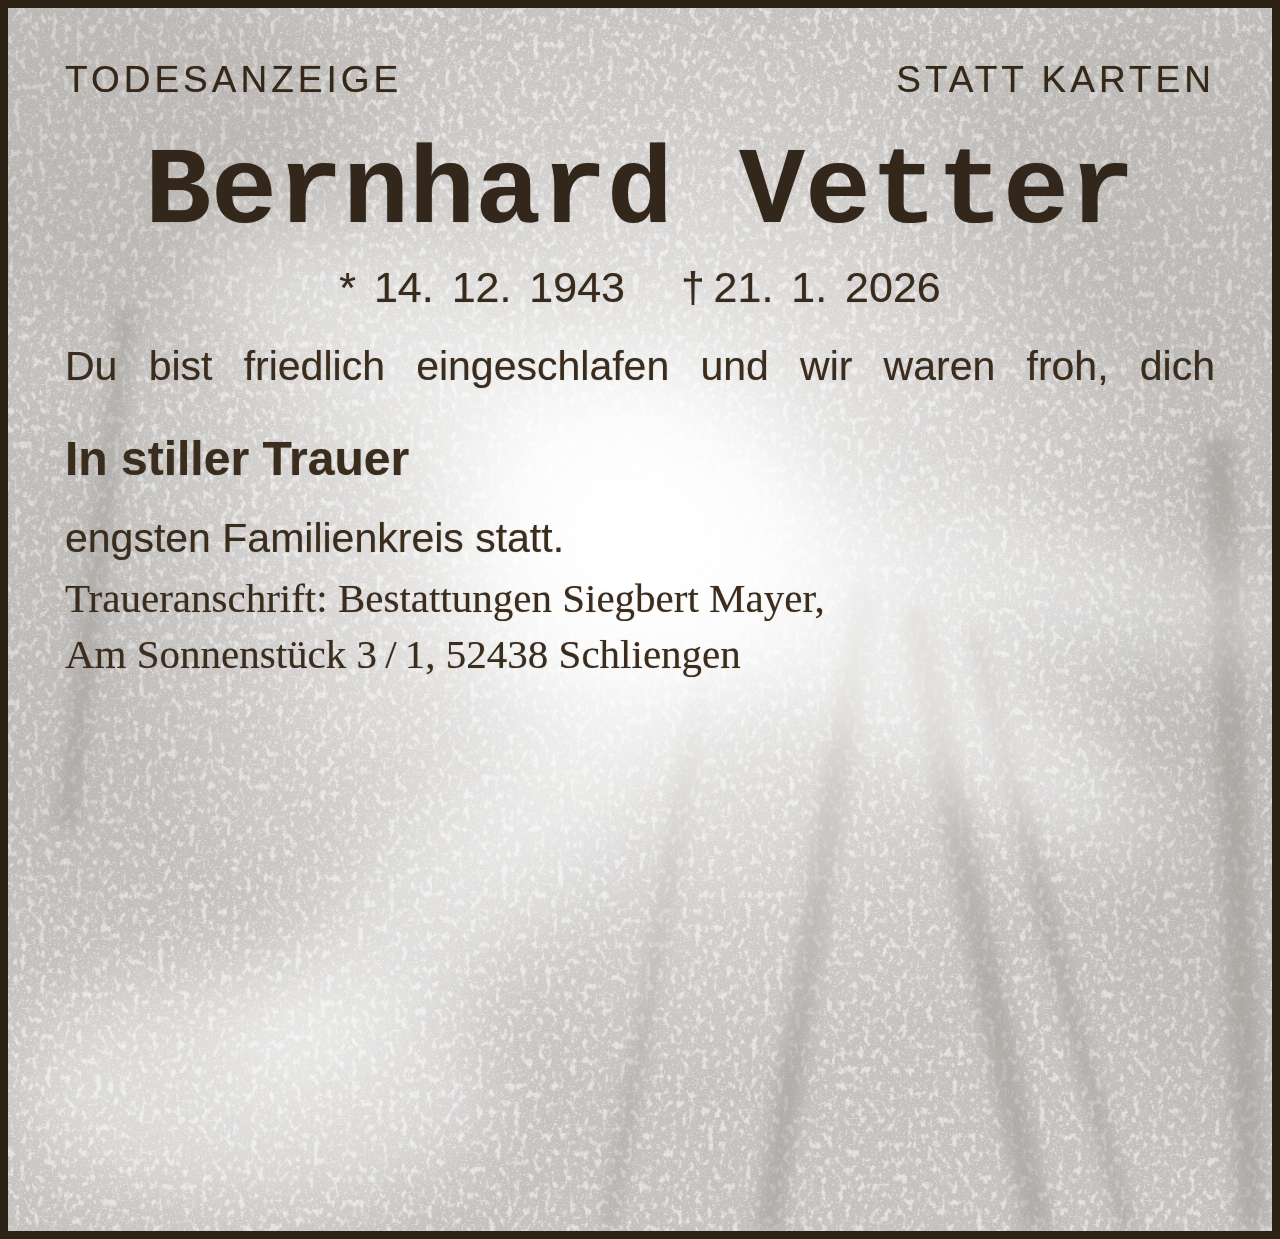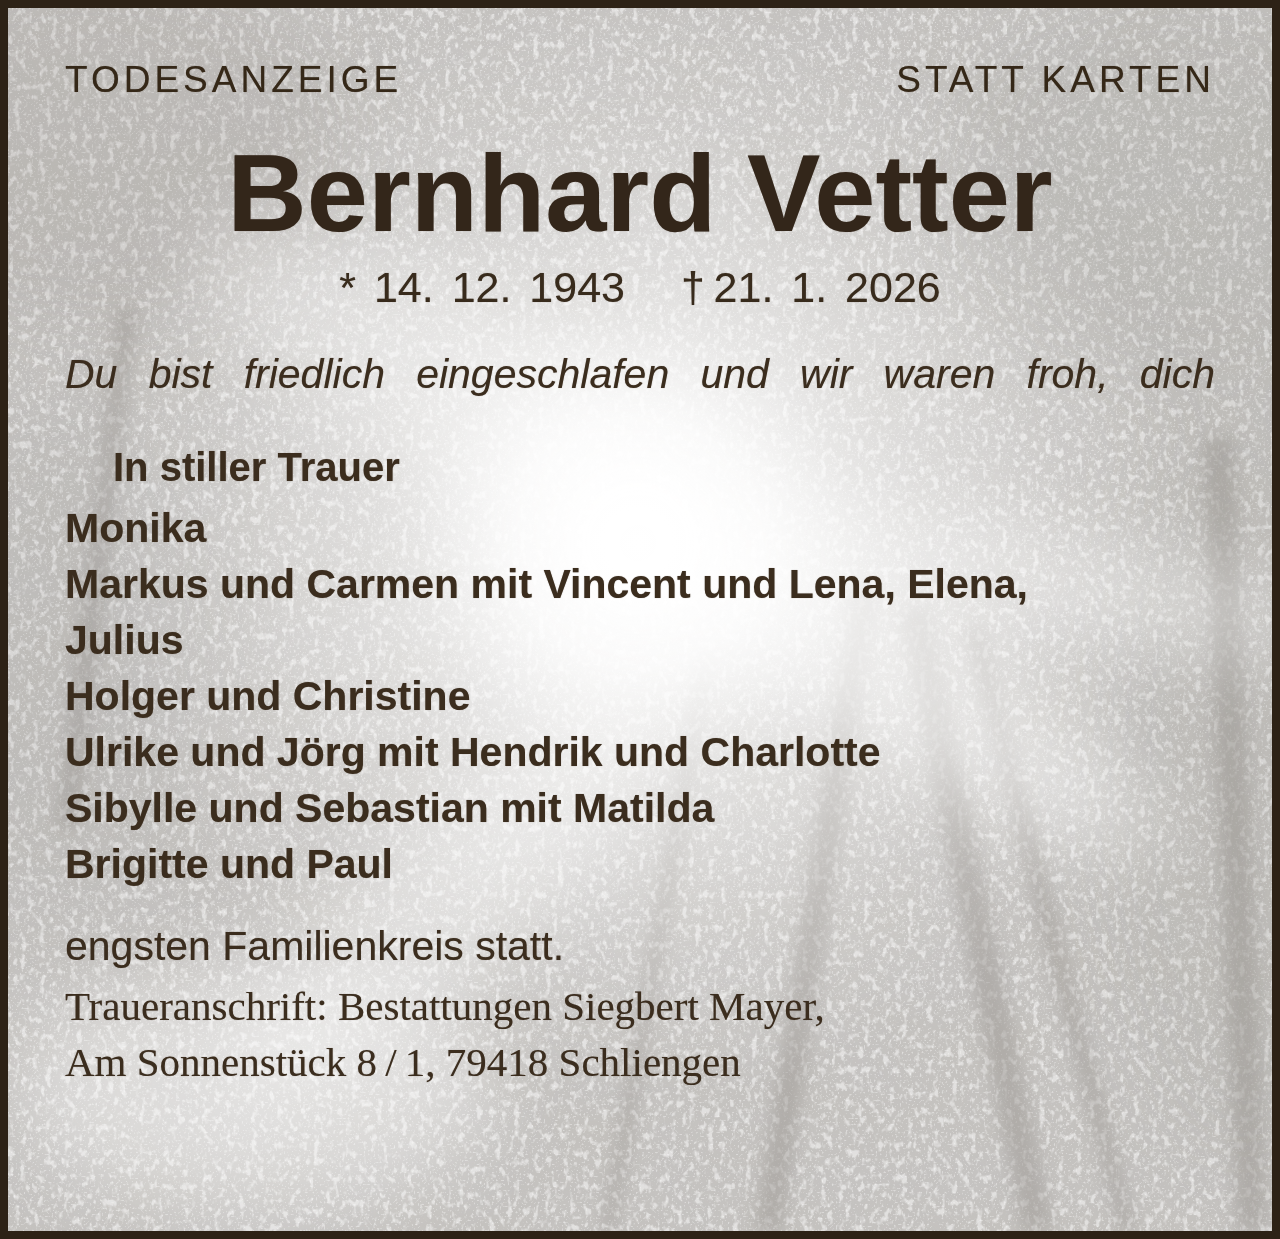--- a/index.html
+++ b/index.html
@@ -34,38 +34,38 @@
     letter-spacing: 4px;
     color: #352818;
   }
   .title {
     margin: 36px 0 0;
     text-align: center;
     font-size: 110px; line-height: 110px;
     font-weight: bold;
     letter-spacing: 0;
     color: #33261a;
+    font-family: Liberation Mono, monospace;
   }
   .dates {
     margin-top: 14px;
     display: flex; justify-content: center;
     gap: 56px;
     font-size: 43px; line-height: 50px;
     word-spacing: 6px;
     color: #382b1c;
   }
   p { margin: 0; }
   .body-text { font-size: 41px; line-height: 56px; }
   .jline { text-align: justify; text-align-last: justify; }
-  .lede-block { margin-top: 34px; font-style: italic; }
+  .lede-block { margin-top: 26px; }
   .mourn-head {
     margin-top: 40px;
-    font-size: 40px; line-height: 50px;
+    font-size: 48px; line-height: 50px;
     font-weight: bold;
-    margin-left: 48px;
   }
   .mourners { margin-top: 8px; }
   .mourners p { font-size: 41px; line-height: 56px; font-weight: bold; }
   .burial-block { margin-top: 26px; }
   .addr-block { margin-top: 4px; font-family: Liberation Serif, serif; }
 </style>
 </head>
 <body>
 
 <div class="card">
@@ -145,33 +145,24 @@
       <span>* 14. 12. 1943</span>
       <span>† 21. 1. 2026</span>
     </div>
 
     <div class="lede-block">
       <p class="body-text jline">Du bist friedlich eingeschlafen und wir waren froh, dich</p>
     </div>
 
     <p class="mourn-head">In stiller Trauer</p>
 
-    <div class="mourners">
-      <p>Monika</p>
-      <p>Markus und Carmen mit Vincent und Lena, Elena,</p>
-      <p>Julius</p>
-      <p>Holger und Christine</p>
-      <p>Ulrike und Jörg mit Hendrik und Charlotte</p>
-      <p>Sibylle und Sebastian mit Matilda</p>
-      <p>Brigitte und Paul</p>
-    </div>
 
     <div class="burial-block">
       <p class="body-text">engsten Familienkreis statt.</p>
     </div>
 
     <div class="addr-block">
       <p class="body-text">Traueranschrift: Bestattungen Siegbert Mayer,</p>
-      <p class="body-text">Am Sonnenstück 8 / 1, 79418 Schliengen</p>
+      <p class="body-text">Am Sonnenstück 3 / 1, 52438 Schliengen</p>
     </div>
 
   </div>
 </div>
 
 </body></html>

